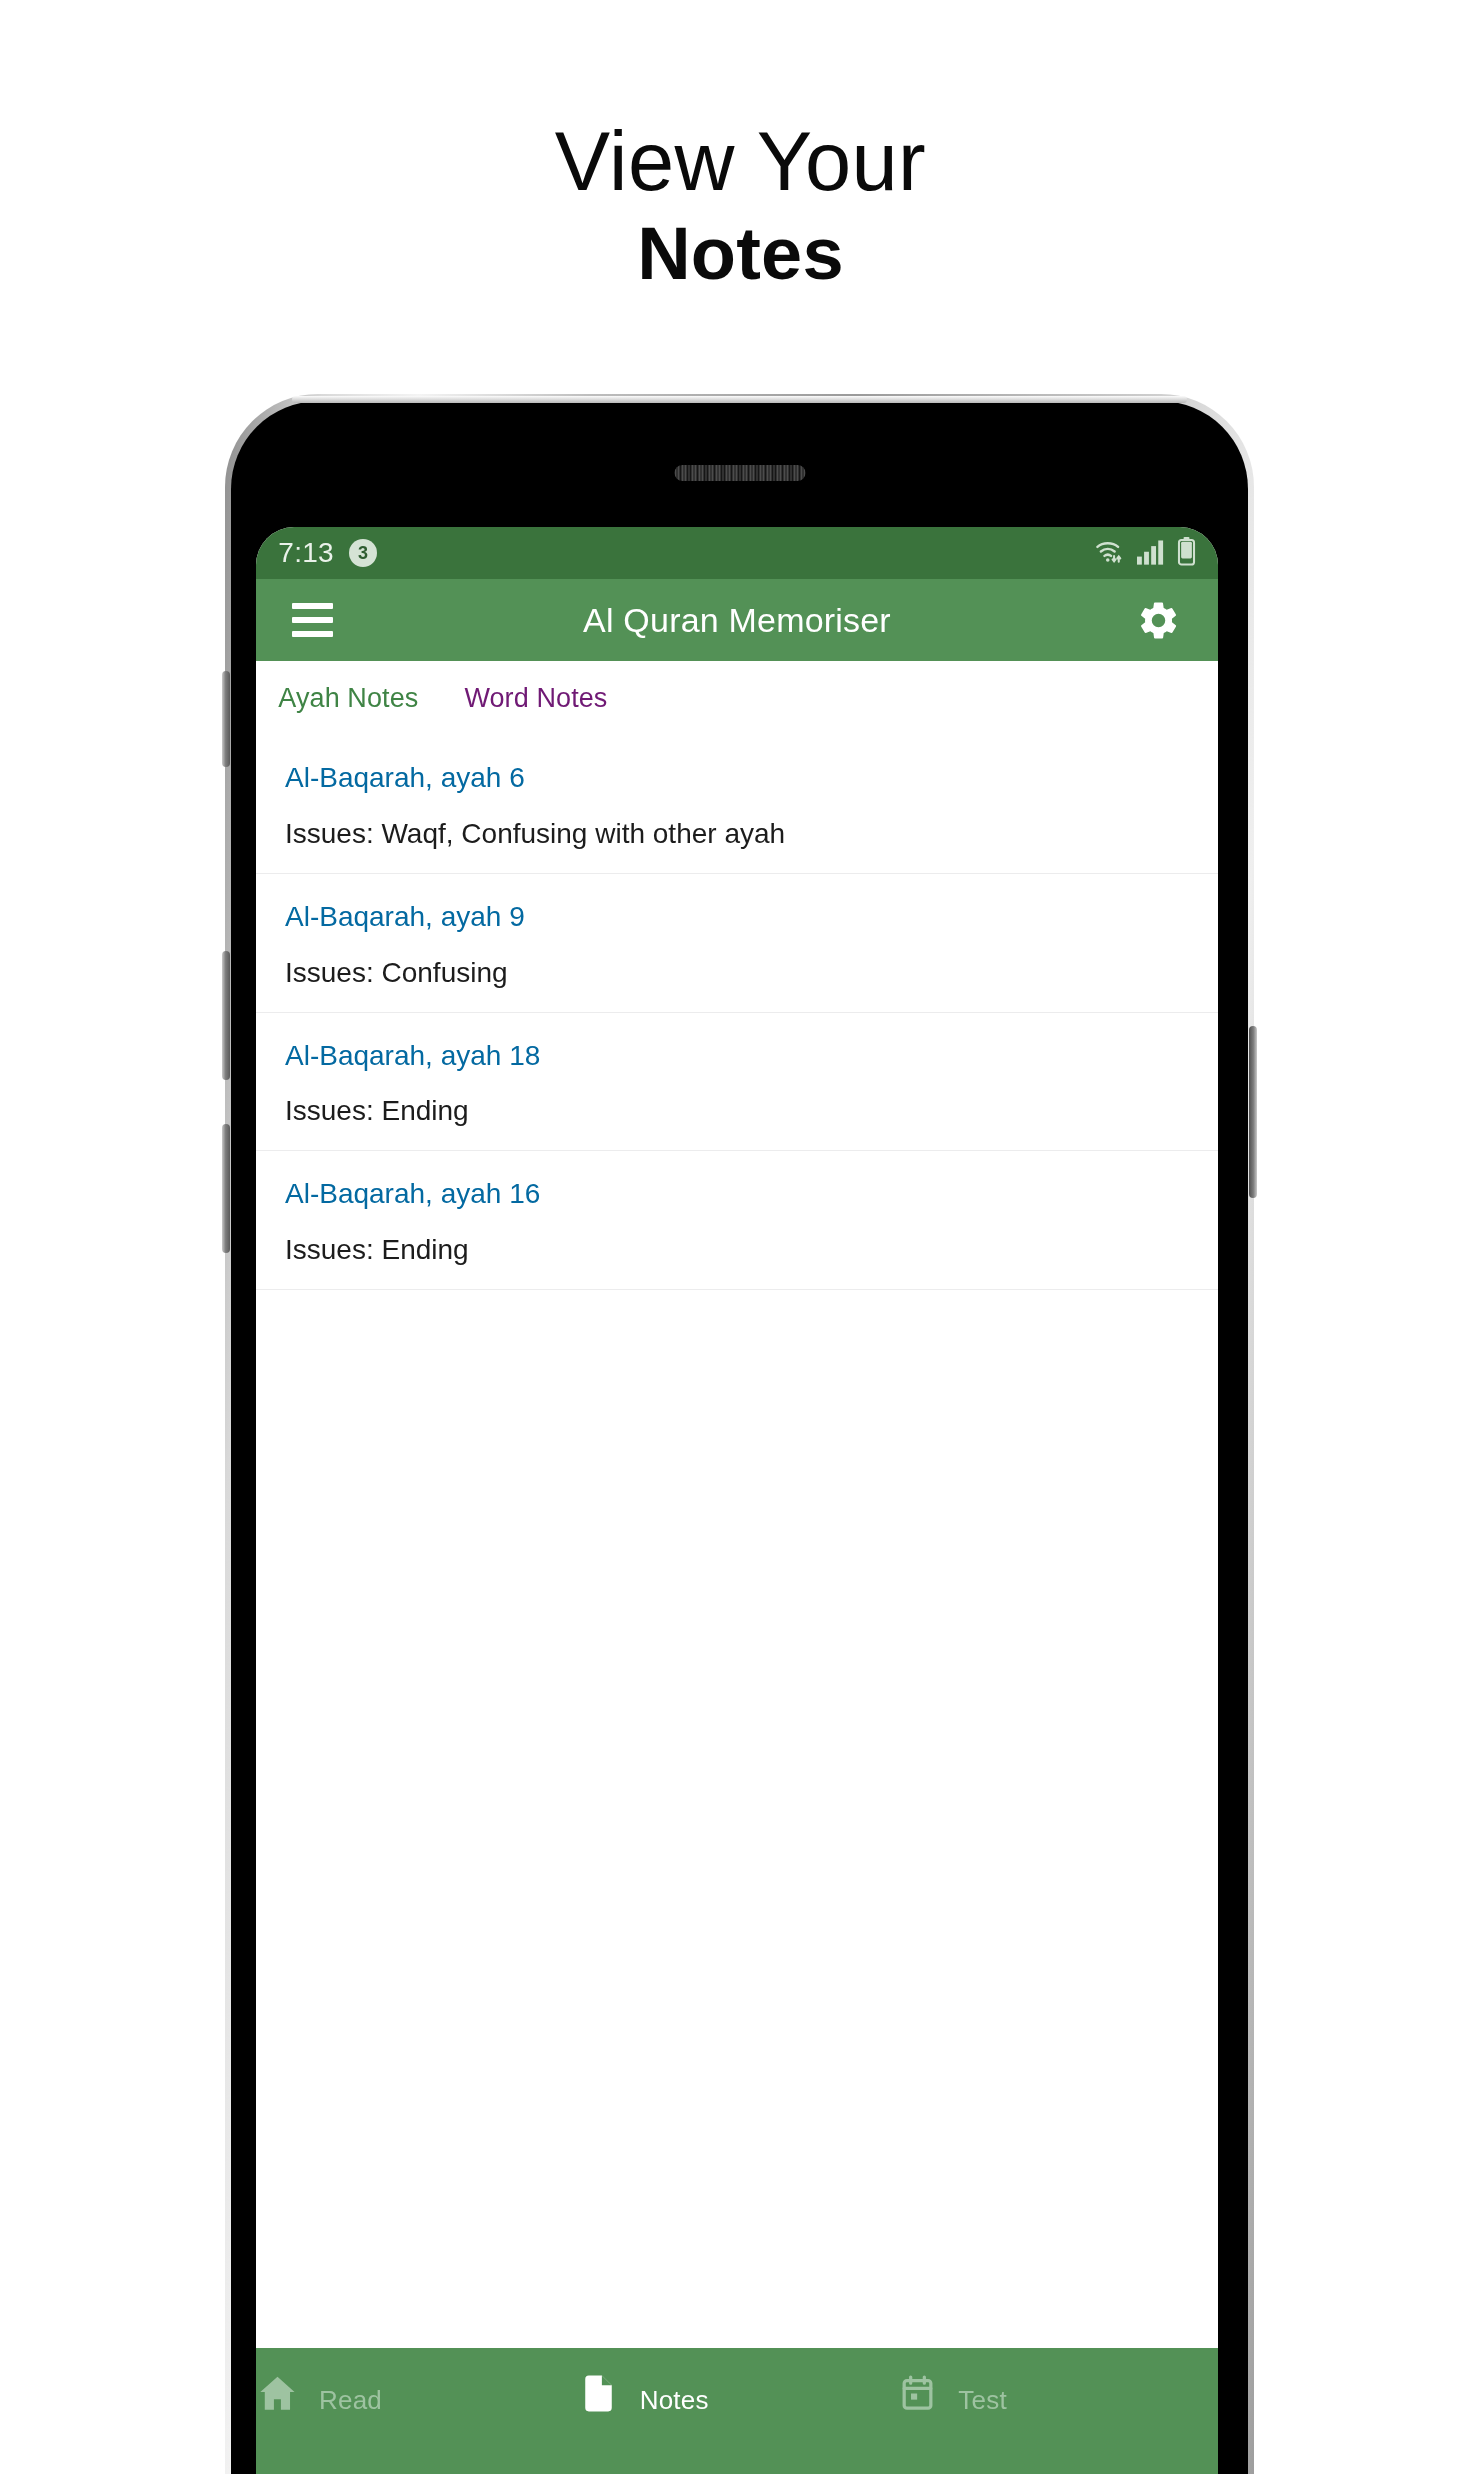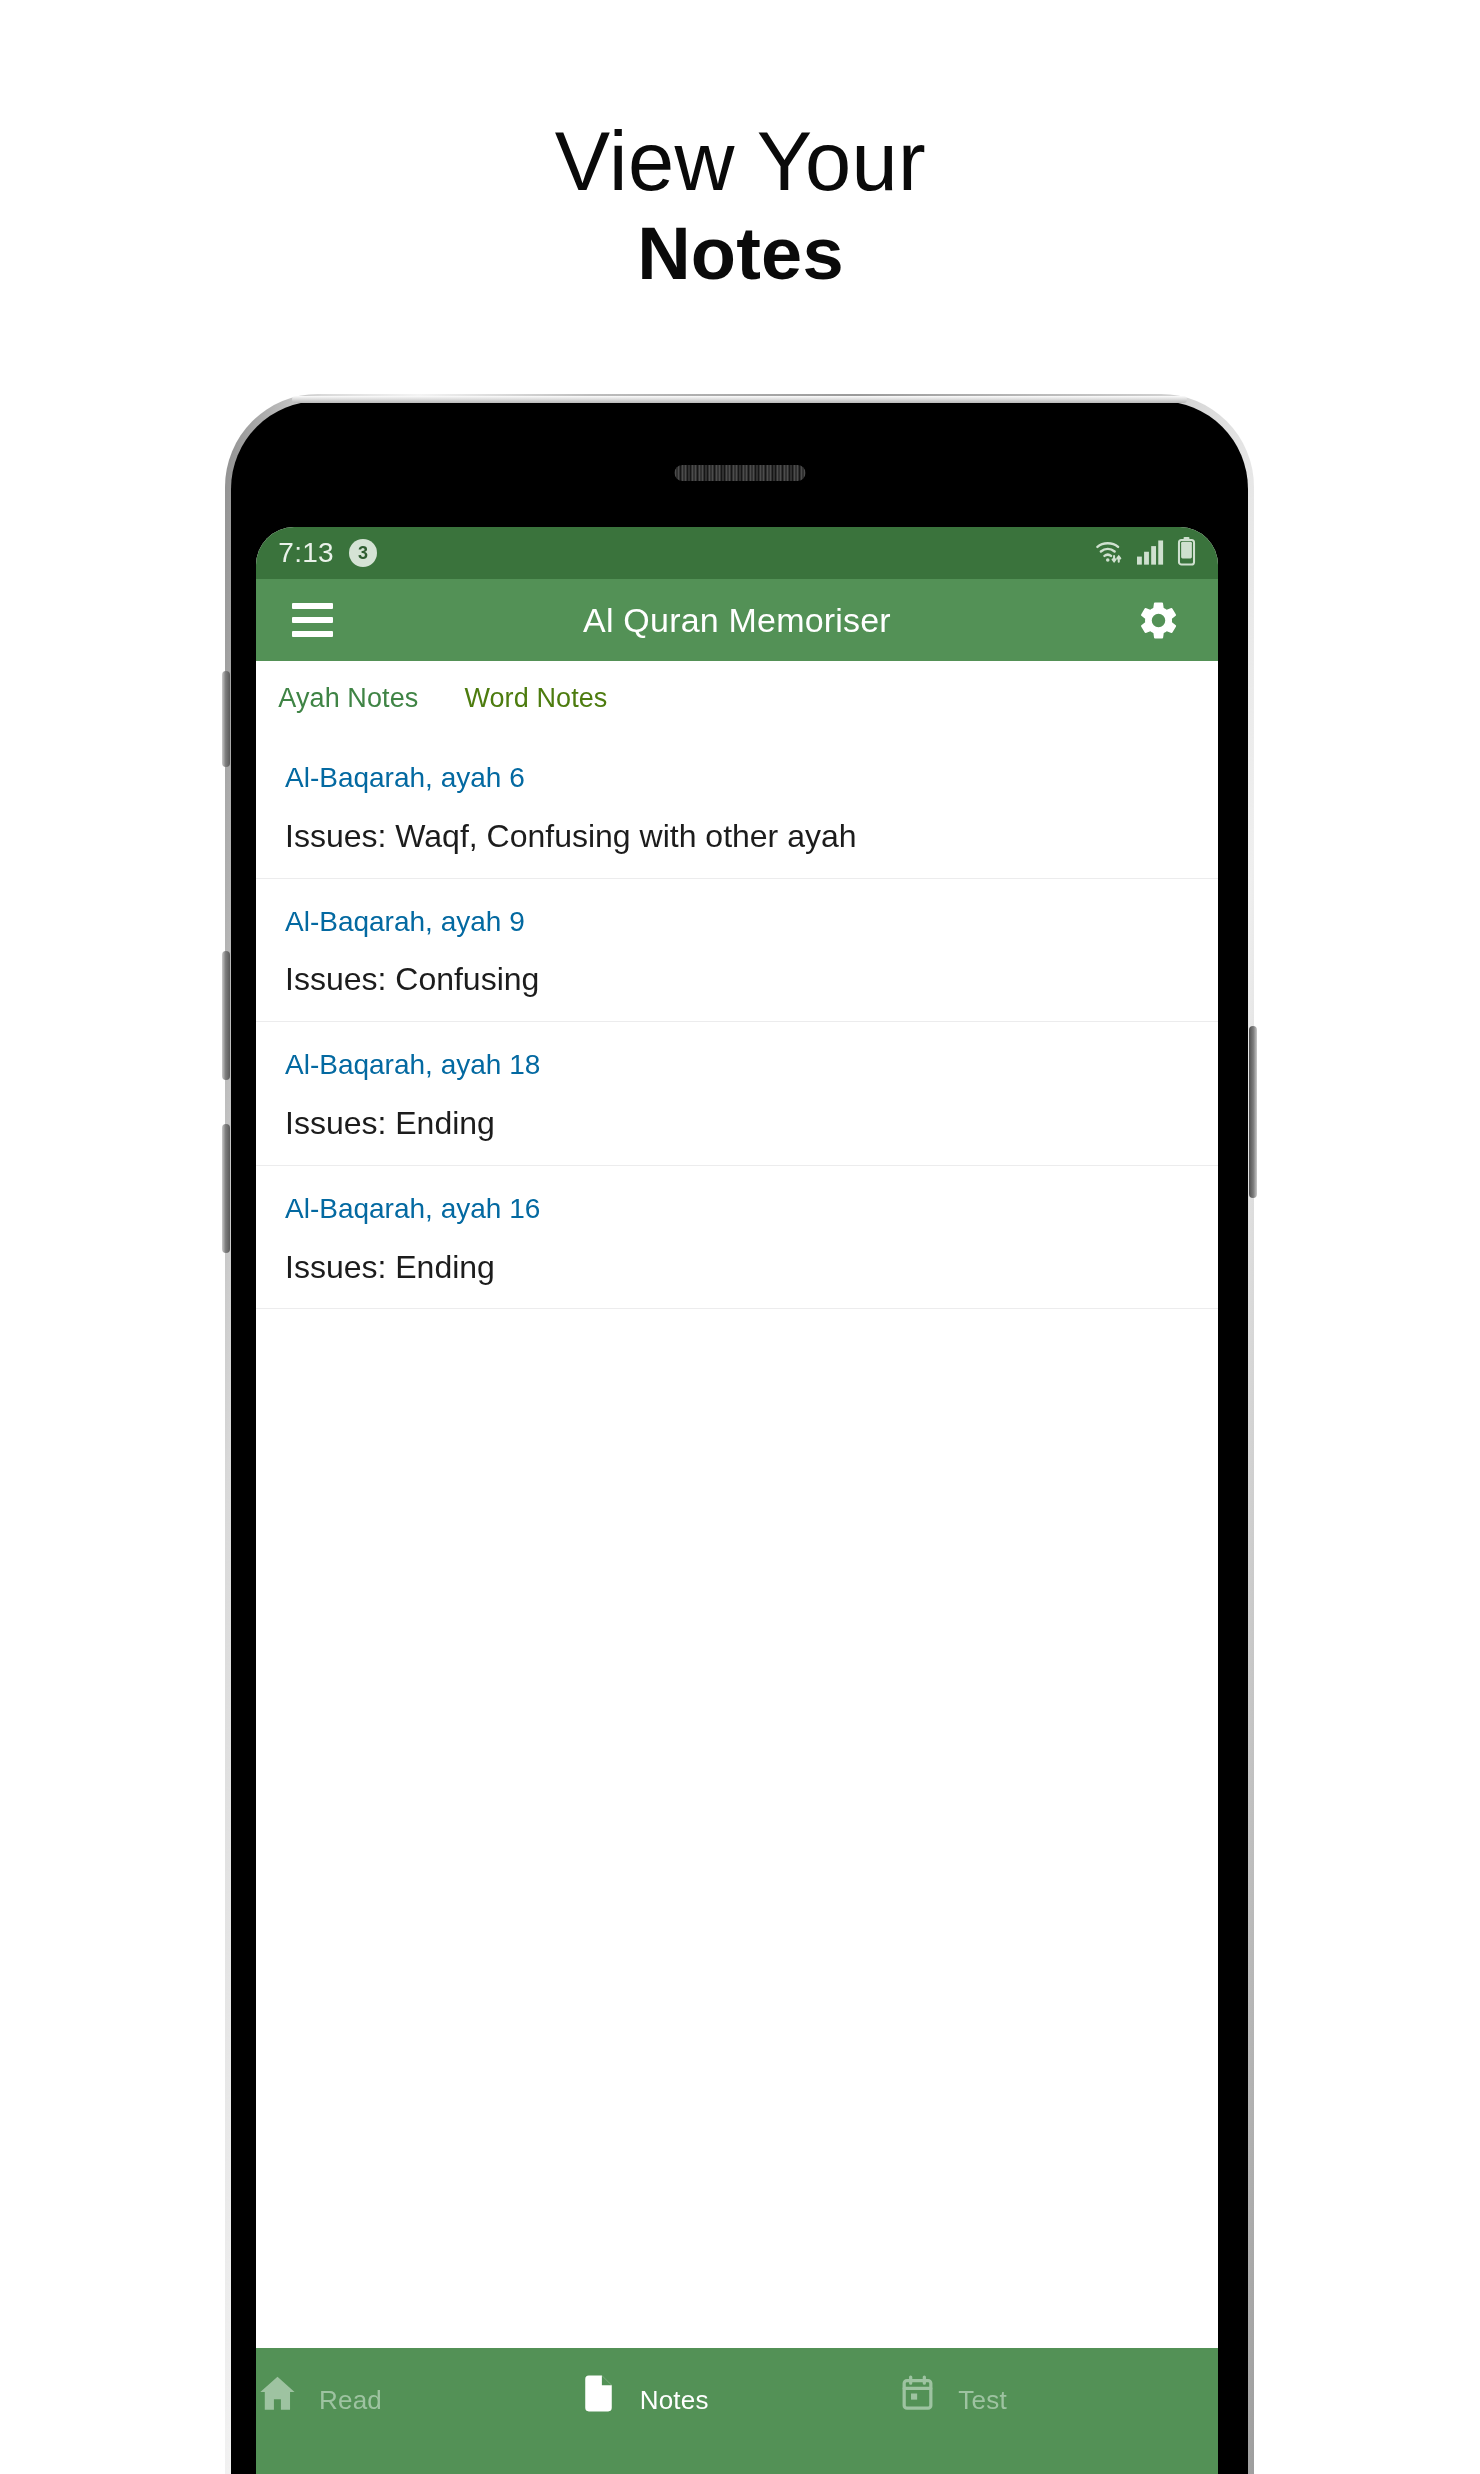--- a/index.html
+++ b/index.html
@@ -172,38 +172,38 @@
   .tabs {
     flex: 0 0 74px;
     background: #ffffff;
     display: flex;
     align-items: center;
     padding-left: 22.3px;
     gap: 46px;
   }
   .tab { font-size: 27px; font-weight: 400; cursor: pointer; letter-spacing: 0.1px; }
   .tab.active   { color: #3f8445; }
-  .tab.inactive { color: #4d7c0f; }
+  .tab.inactive { color: #701a75; }
 
   
   .notes-list { flex: 1 1 auto; background: #ffffff; }
   .note-item {
     padding: 26px 29px 22.3px 29px;
     border-bottom: 1.7px solid #ececed;
     cursor: pointer;
   }
   .note-title {
     font-size: 28px;
     color: #0369a1;
     font-weight: 400;
     line-height: 1.2;
   }
   .note-sub {
     margin-top: 22.3px;
-    font-size: 32px;
+    font-size: 28px;
     color: #1c1c1c;
     font-weight: 400;
     line-height: 1.2;
   }
 
   
   .bottom-nav {
     flex: 0 0 160px;
     background: #539156;
     display: flex;

